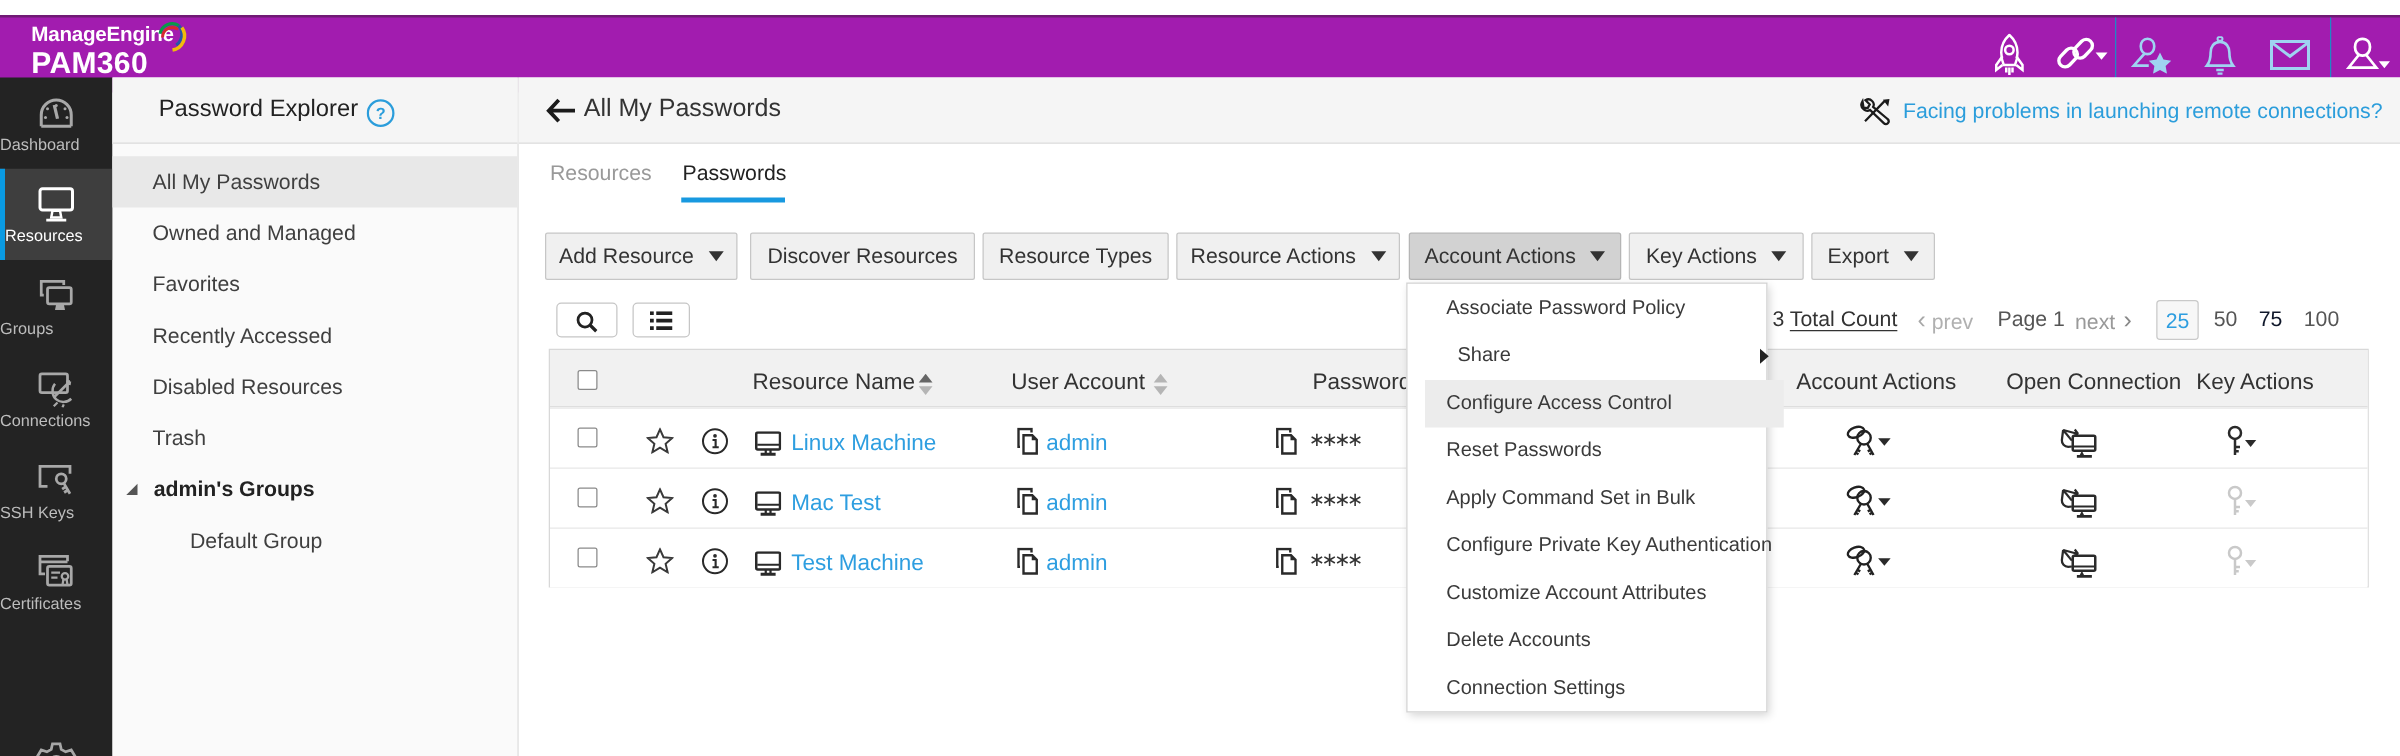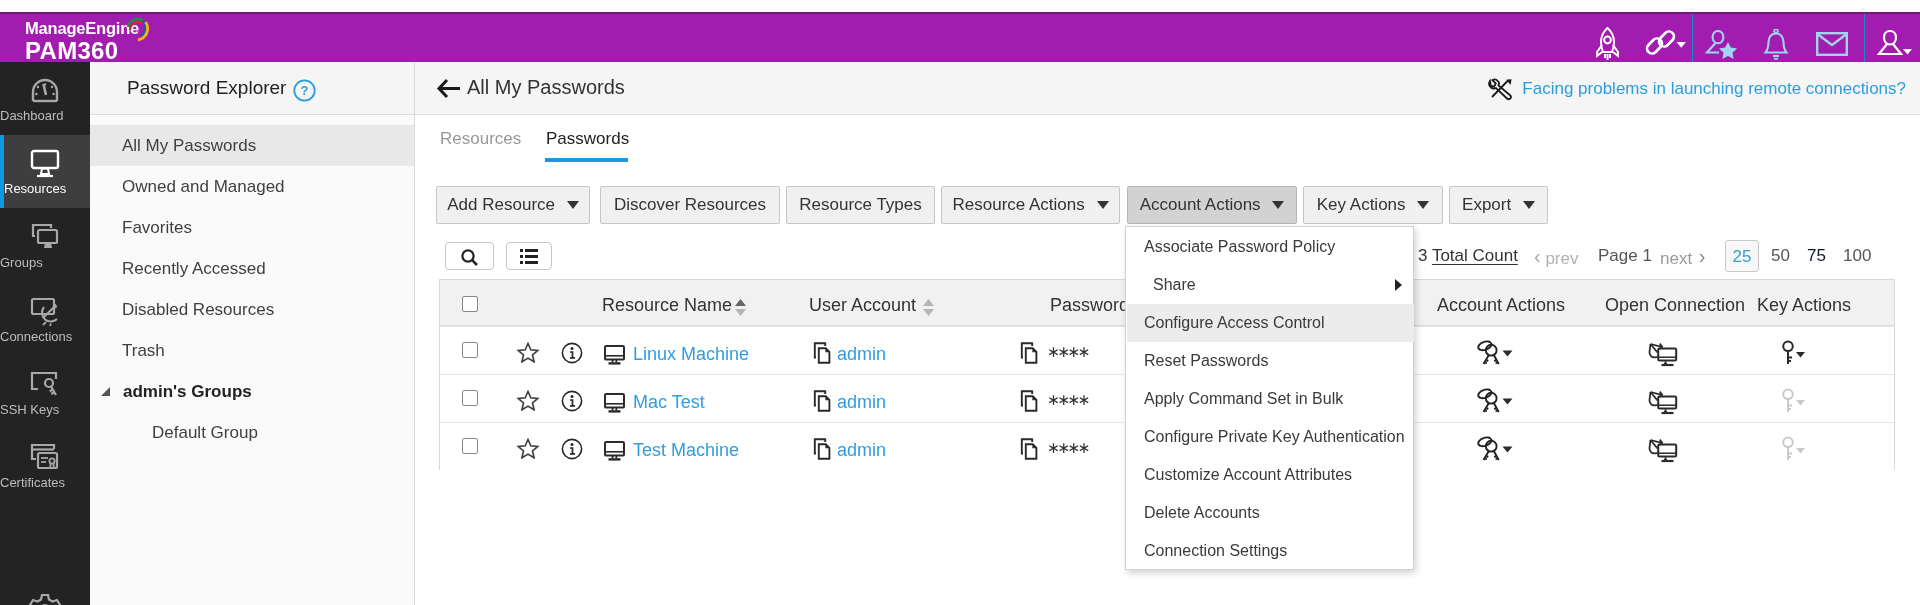--- a/index.html
+++ b/index.html
@@ -71,21 +71,21 @@
 .hc { position:absolute; top:15px; font-size:18px; color:#333; }
 .trow { position:absolute; left:0; width:1454px; height:48px; background:#fff; }
 .trow .cell { position:absolute; }
 .cb { width:16px; height:16px; border:1px solid #8a8a8a; border-radius:2px; background:#fff; }
 a.lnk { color:#2e9ee0; text-decoration:none; font-size:18px; }
 .stars { font-size:18px; color:#333; }
 
 
 #ddmenu { position:absolute; left:1125px; top:226px; width:289px; height:344px;
   background:#fff; border:1px solid #d2d2d2; box-shadow:2px 3px 7px rgba(0,0,0,0.18); z-index:50; }
-.dd-item { position:absolute; left:1px; width:287px; height:38px; line-height:38px;
+.dd-item { position:absolute; left:14px; width:287px; height:38px; line-height:38px;
   padding-left:17px; font-size:16px; color:#3a3a3a; }
 .dd-item.hl { background:#ececec; }
 .dd-arrow { position:absolute; right:12px; top:13px; width:0; height:0;
   border-left:7px solid #222; border-top:6px solid transparent; border-bottom:6px solid transparent; }
 </style>
 </head>
 <body>
 <div id="topbar">
   <div id="logo">
     <div class="me">ManageEngine</div>

